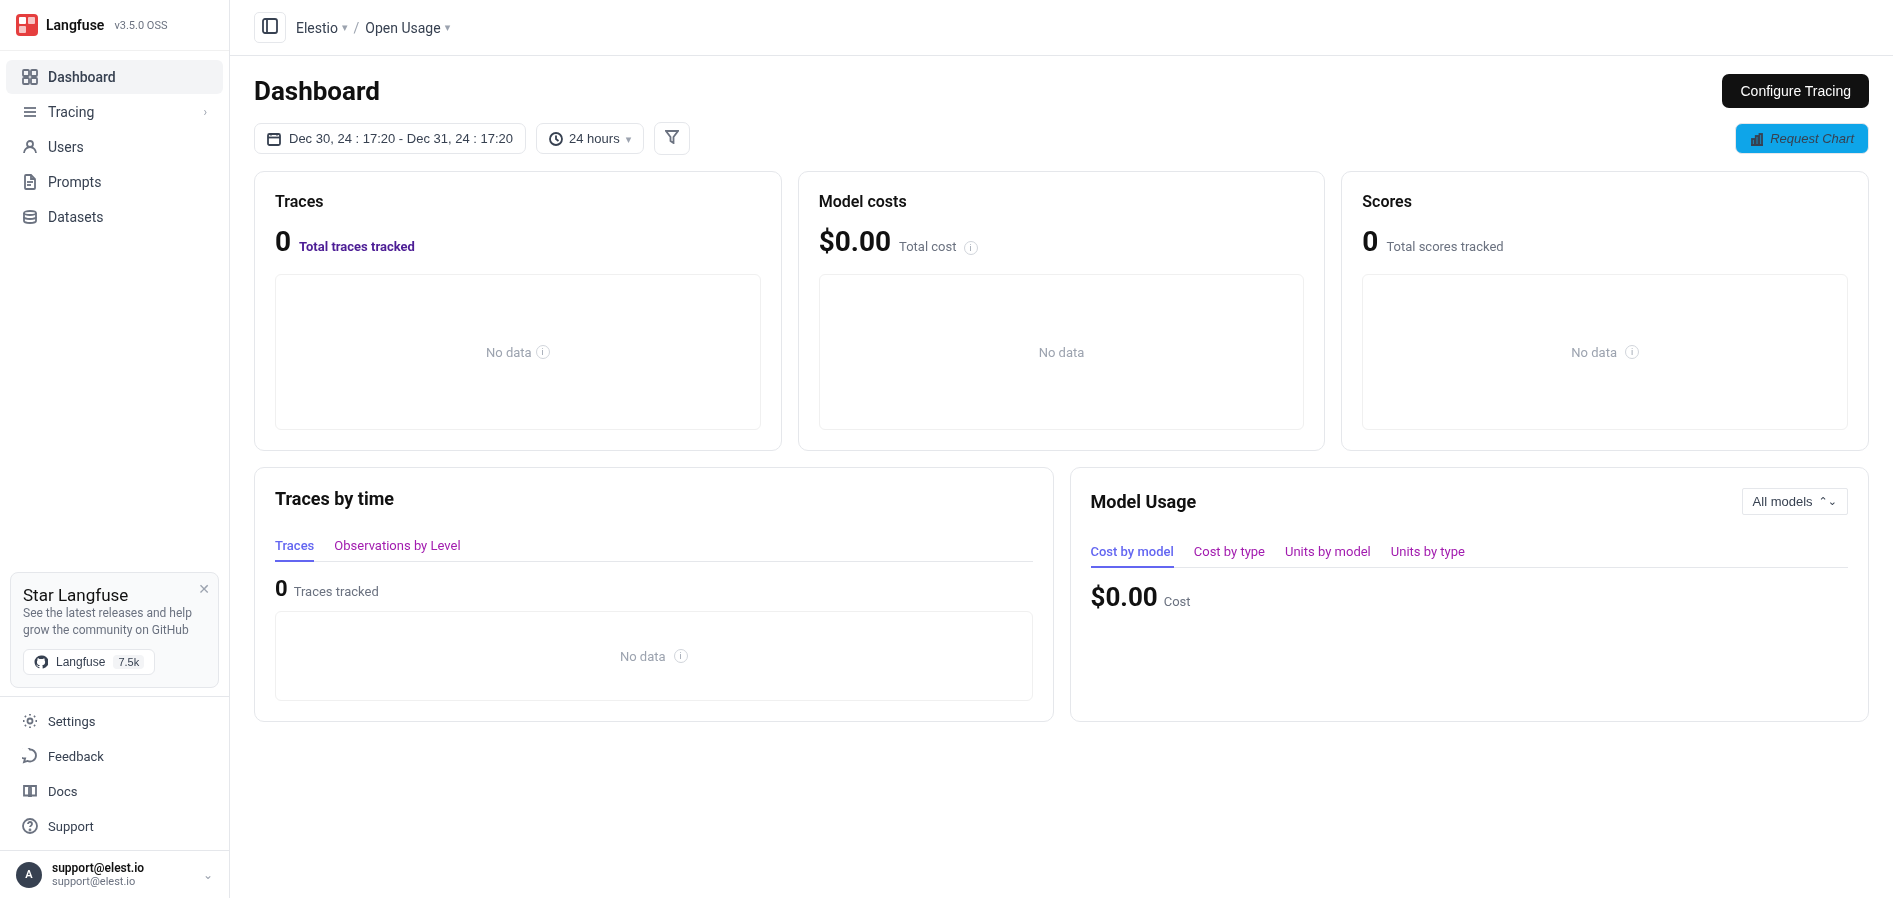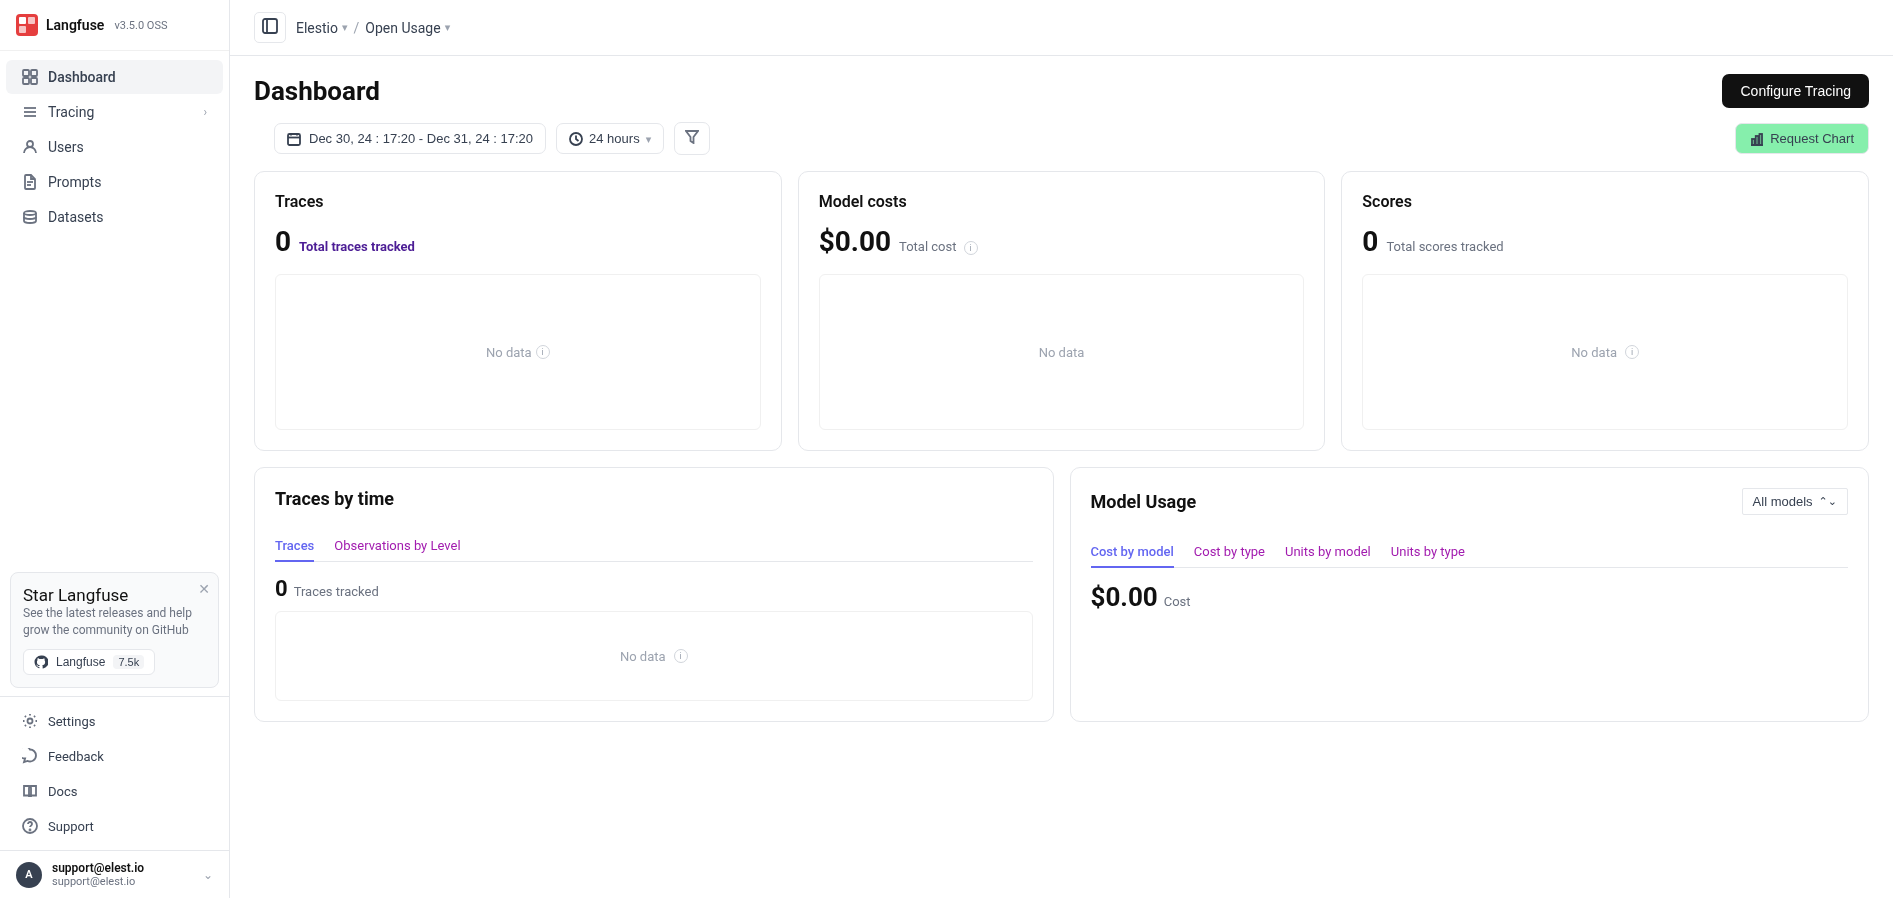--- a/index.html
+++ b/index.html
@@ -225,21 +225,20 @@
       display: flex;
       align-items: center;
       gap: 8px;
       background: #fff;
       border: 1px solid #e5e7eb;
       border-radius: 7px;
       padding: 7px 12px;
       font-size: 13px;
       color: #374151;
       cursor: pointer;
-      margin-left: 20px;
     }
     .time-filter-btn {
       display: flex;
       align-items: flex-end;
       gap: 6px;
       background: #fff;
       border: 1px solid #e5e7eb;
       border-radius: 7px;
       padding: 7px 12px;
       font-size: 13px;
@@ -252,27 +251,28 @@
       border-radius: 7px;
       padding: 7px 10px;
       cursor: pointer;
       color: #6b7280;
     }
     .spacer { flex: 1; }
     .request-chart-btn {
       display: flex;
       align-items: center;
       gap: 6px;
-      background: #86efac;
+      background: #0ea5e9;
       border: 1px solid #e5e7eb;
       border-radius: 7px;
       padding: 7px 14px;
       font-size: 13px;
       color: #374151;
       cursor: pointer;
+      font-style: italic;
     }
 
     
     .stats-row {
       display: grid;
       grid-template-columns: 1fr 1fr 1fr;
       gap: 16px;
       padding: 0 24px 16px;
     }
     .stat-card {

